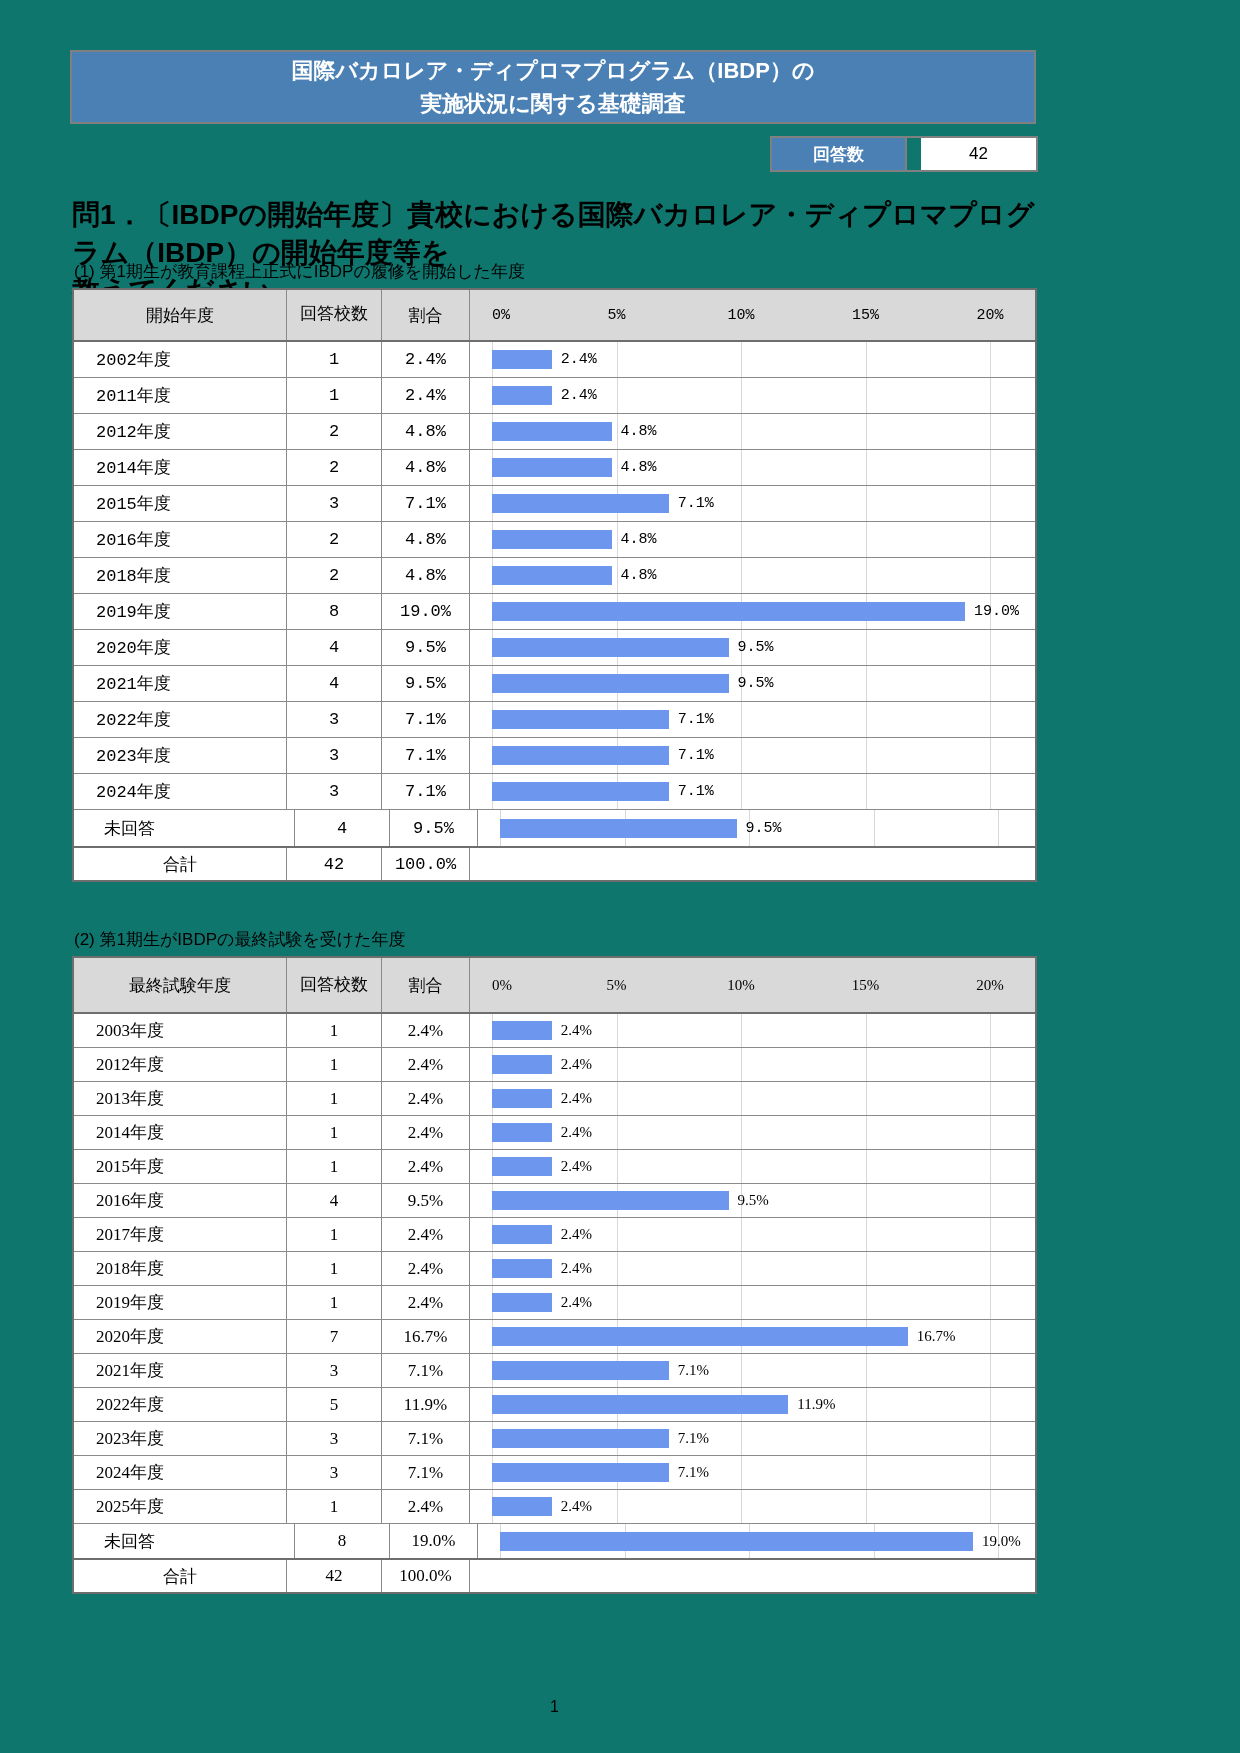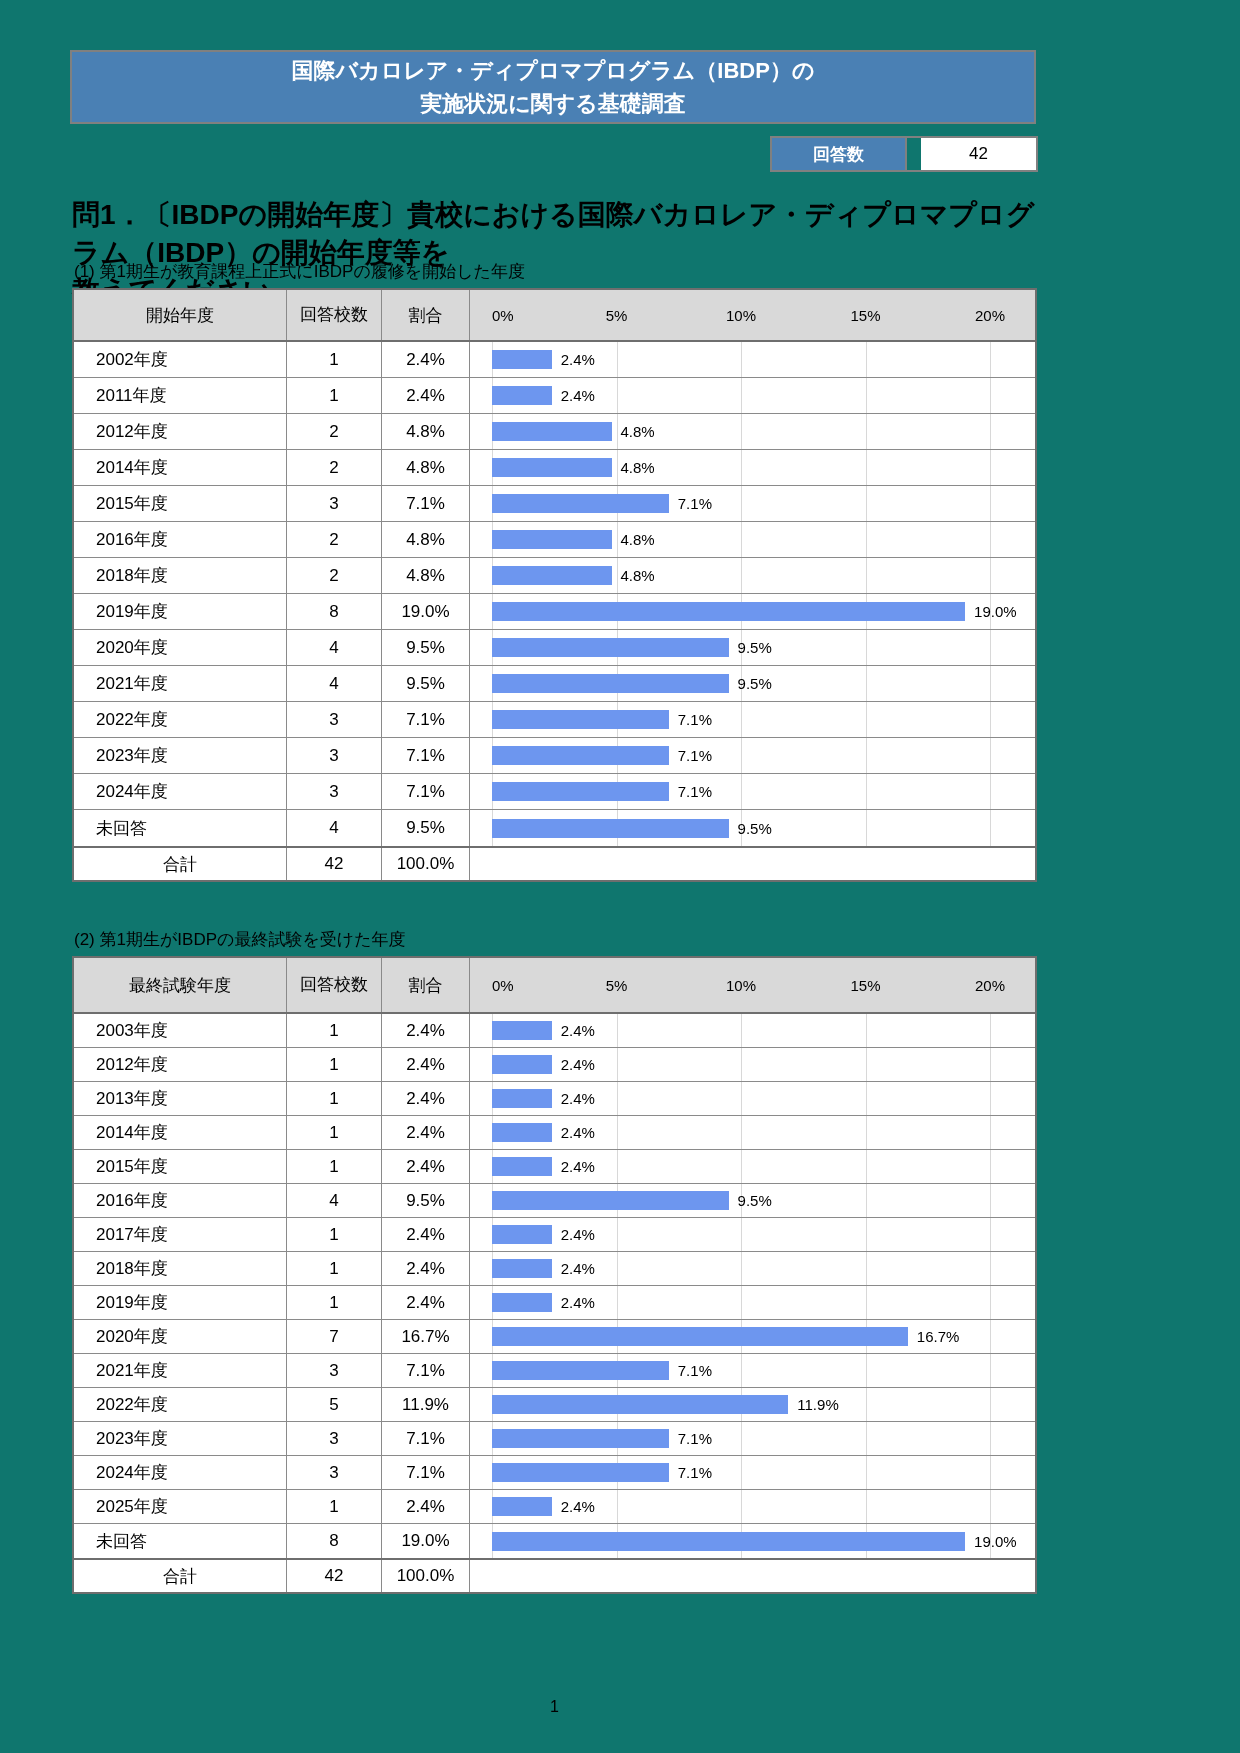--- a/index.html
+++ b/index.html
@@ -42,32 +42,32 @@
     font-size:28px;font-weight:bold;line-height:1.35;color:#000;
   }
   .subtitle{position:absolute;left:74px;font-size:17px;color:#000;}
   .s1{top:260px;}
   .s2{top:928px;}
   
   .dtable{
     position:absolute;left:72px;width:965px;
     border:2px solid var(--border-dark);background:#fff;
   }
-  .t1{top:288px;}
-  .t2{top:956px;}
+  .t1{top:288px;font-family:Liberation Mono, monospace;}
+  .t2{top:956px;font-family:Liberation Serif, serif;}
   .trow{
     display:grid;grid-template-columns:213px 95px 88px 1fr;
     border-bottom:1px solid var(--border-gray);
   }
   .t1 .trow{height:36px;}
   .t2 .trow{height:34px;}
   .t1 .trow.thead{height:52px;}
   .t2 .trow.thead{height:56px;}
   .thead{background:var(--header-gray);border-bottom:2px solid var(--border-dark);}
-  .tbody .trow:last-child{border-bottom:0;}
+  .tbody .trow:last-child{border-bottom:0;margin-left:8px;}
   .trow.total{border-top:2px solid var(--border-dark);border-bottom:0;}
   .t1 .trow.total,.t2 .trow.total{height:34px;}
   .cell{
     border-right:1px solid var(--border-gray);
     display:flex;align-items:center;font-size:17px;overflow:visible;
   }
   .cell:last-child{border-right:0;}
   .c-cat{padding-left:22px;justify-content:flex-start;}
   .c-count,.c-ratio{justify-content:center;}
   .th{justify-content:center;padding-left:0;font-size:17px;}

